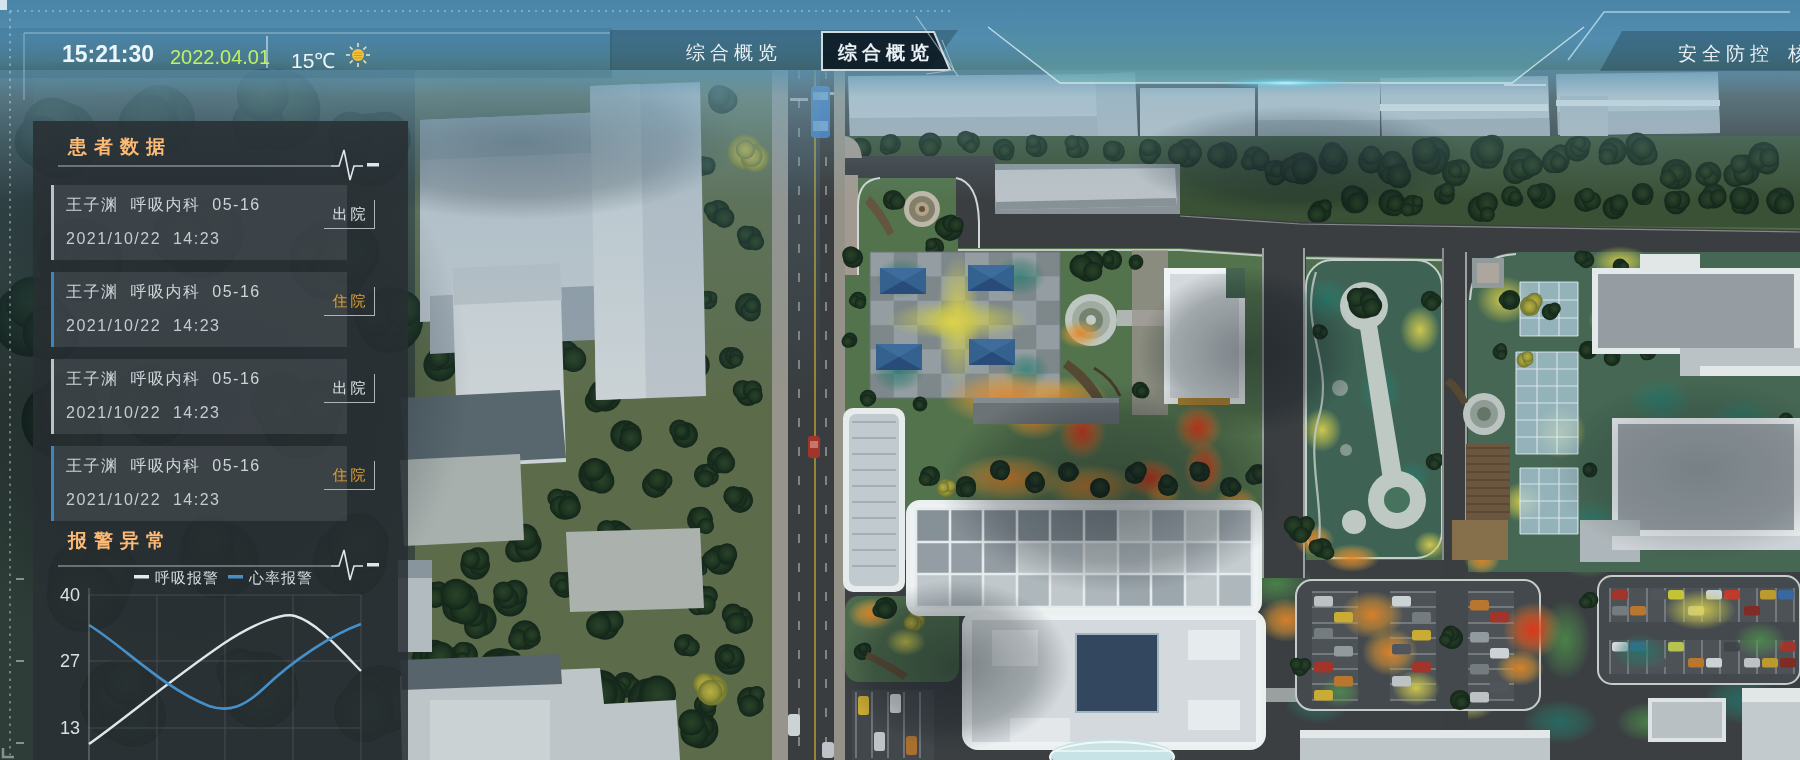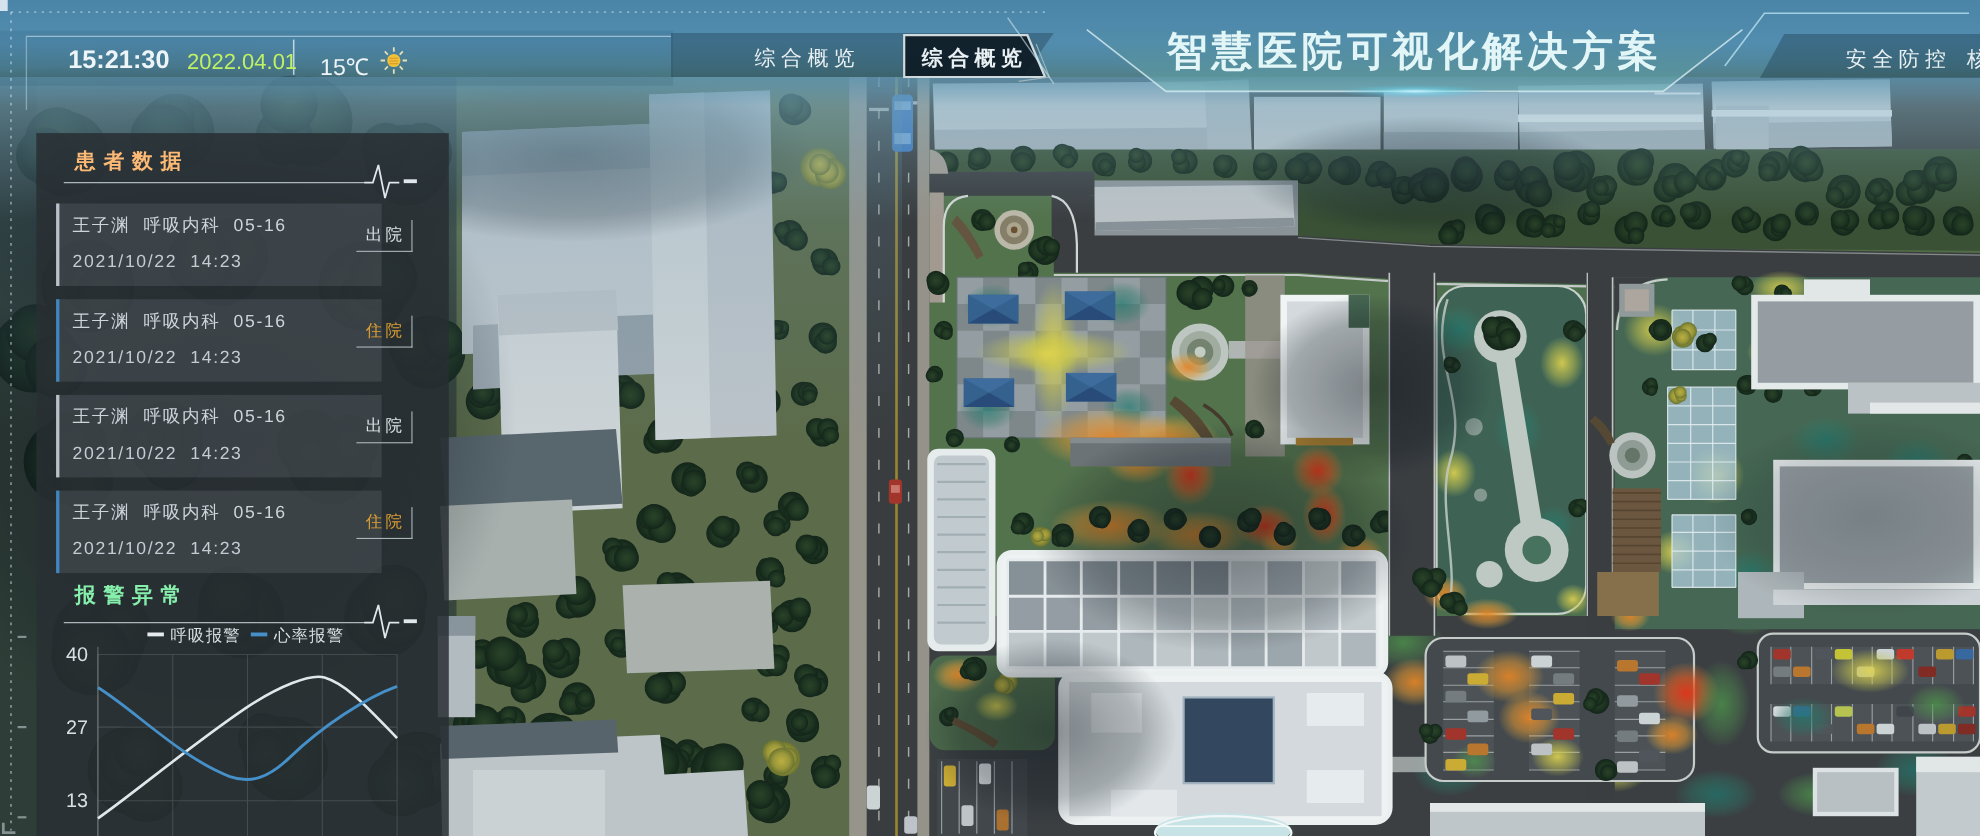--- a/index.html
+++ b/index.html
@@ -1447,21 +1447,20 @@
 <line x1="4.8" y1="21.2" x2="7.6" y2="18.4"></line>
           <line x1="18.4" y1="7.6" x2="21.2" y2="4.8"></line>
 </g>
       </g>
     </svg>
 
 <div class="abs navtxt" style="left:686px;top:40px;">综合概览</div>
 
 <div class="abs navtxt" style="left:838px;top:40px;font-weight:bold;">综合概览</div>
 
-<div class="abs" style="left:1050px;top:22px;width:472px;text-align:center;color:#e2f5f7;font-size:37px;font-weight:bold;letter-spacing:4px;white-space:nowrap;">智慧医院可视化解决方案</div>
 
 <div class="abs navtxt" style="left:1634px;top:41px;margin-left:44px;">安全防控</div>
 
 <div class="abs navtxt" style="left:1788px;top:41px;">核酸</div>
 
 <div class="abs" style="left:33px;top:121px;width:375px;height:639px;background:rgba(40,46,51,0.85);"></div>
 
 <div class="abs" style="left:68px;top:134px;color:#fdba74;font-size:19px;font-weight:bold;letter-spacing:7px;">患者数据</div>
 
 <svg class="abs" style="left:33px;top:140px" width="375" height="60" viewBox="0 0 375 60">
@@ -1497,21 +1496,21 @@
 <div class="abs" style="left:324px;top:374px;width:50px;height:28px;color:#dce4e8;font-size:15px;letter-spacing:3px;text-align:center;line-height:28px;border-bottom:1.5px solid #aab6bc;border-right:1.5px solid #aab6bc;text-indent:3px;">出院</div>
 
 <div class="abs" style="left:51px;top:446px;width:293px;height:75px;background:rgba(115,124,130,0.25);border-left:3px solid #3f86c0;"></div>
 
 <div class="abs" style="left:66px;top:456px;color:#ccd5da;font-size:16px;letter-spacing:1.5px;white-space:nowrap;">王子渊&nbsp;&nbsp;呼吸内科&nbsp;&nbsp;05-16</div>
 
 <div class="abs" style="left:66px;top:491px;color:#c2ccd2;font-size:16px;letter-spacing:1.5px;white-space:nowrap;">2021/10/22&nbsp;&nbsp;14:23</div>
 
 <div class="abs" style="left:324px;top:461px;width:50px;height:28px;color:#dd9f33;font-size:15px;letter-spacing:3px;text-align:center;line-height:28px;border-bottom:1.5px solid #aab6bc;border-right:1.5px solid #aab6bc;text-indent:3px;">住院</div>
 
-<div class="abs" style="left:68px;top:528px;color:#86efac;font-size:19px;font-weight:bold;letter-spacing:7px;">报警异常</div>
+<div class="abs" style="left:68px;top:528px;color:#fdba74;font-size:19px;font-weight:bold;letter-spacing:7px;">报警异常</div>
 
 <svg class="abs" style="left:33px;top:540px" width="375" height="60" viewBox="0 0 375 60">
 <g>
         <line x1="25" y1="26" x2="298" y2="26" stroke="#cfd9dd" stroke-width="1.2" opacity="0.8"></line>
 <polyline points="298,26 306,26 311,10 317,40 321,26 330,26" fill="none" stroke="#dfe7ea" stroke-width="1.6"></polyline>
 <rect x="334" y="23" width="12" height="3.5" fill="#dfe7ea"></rect>
       </g>
 </svg>
 
 <svg class="abs" style="left:33px;top:560px" width="375" height="200" viewBox="0 0 375 200">

